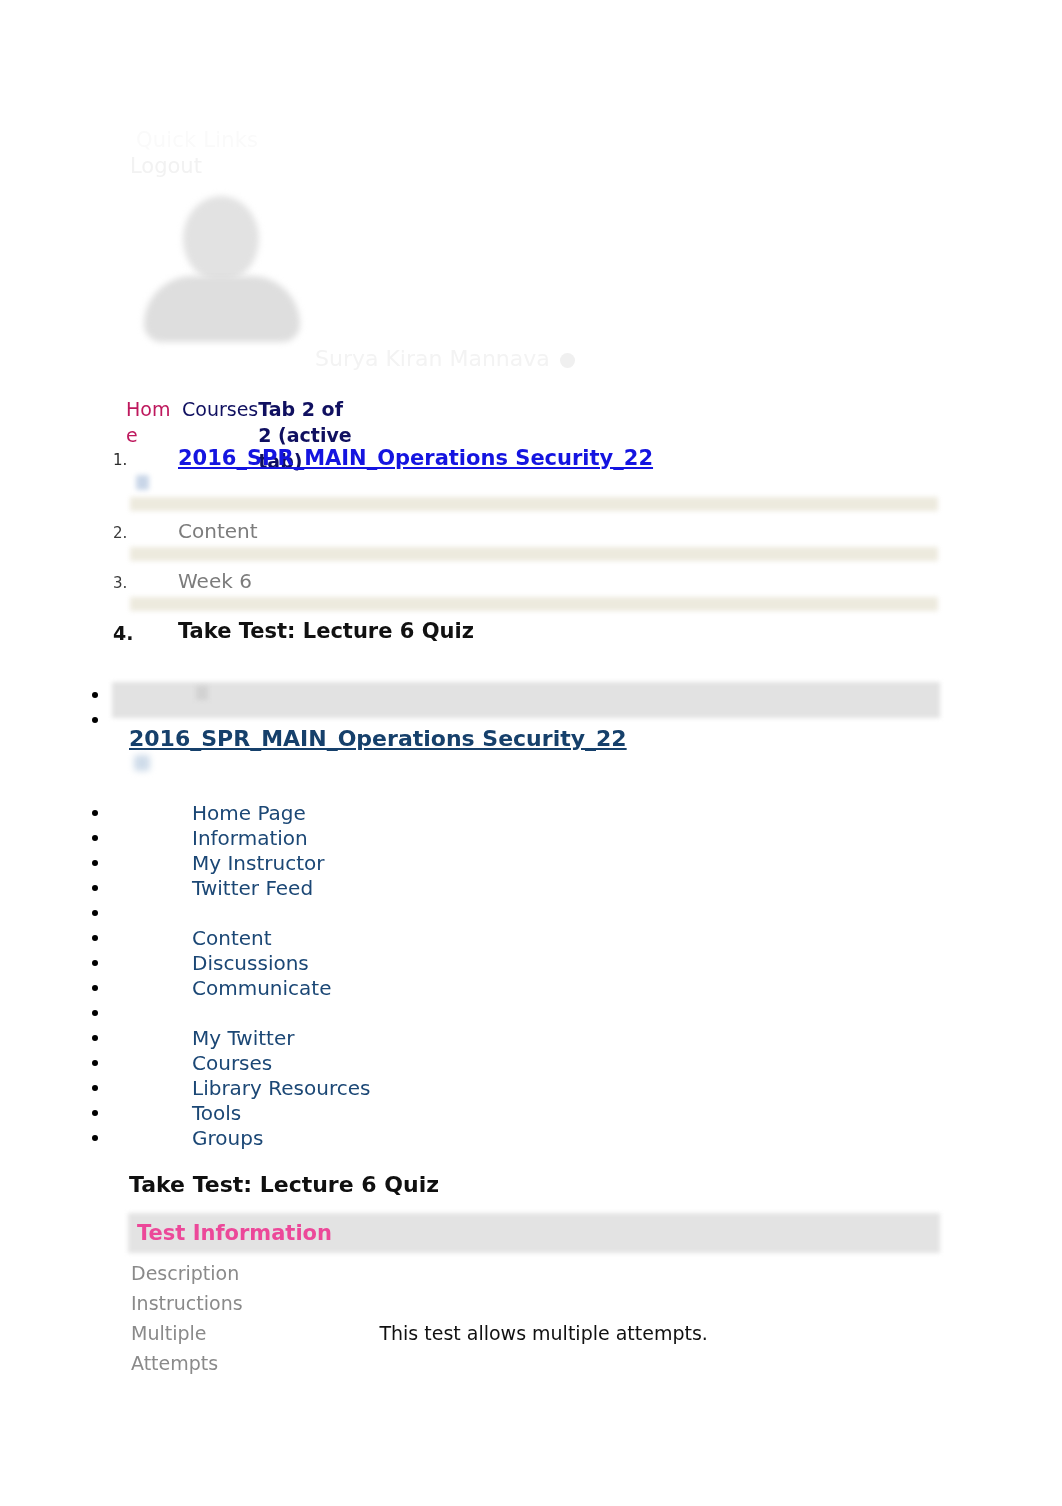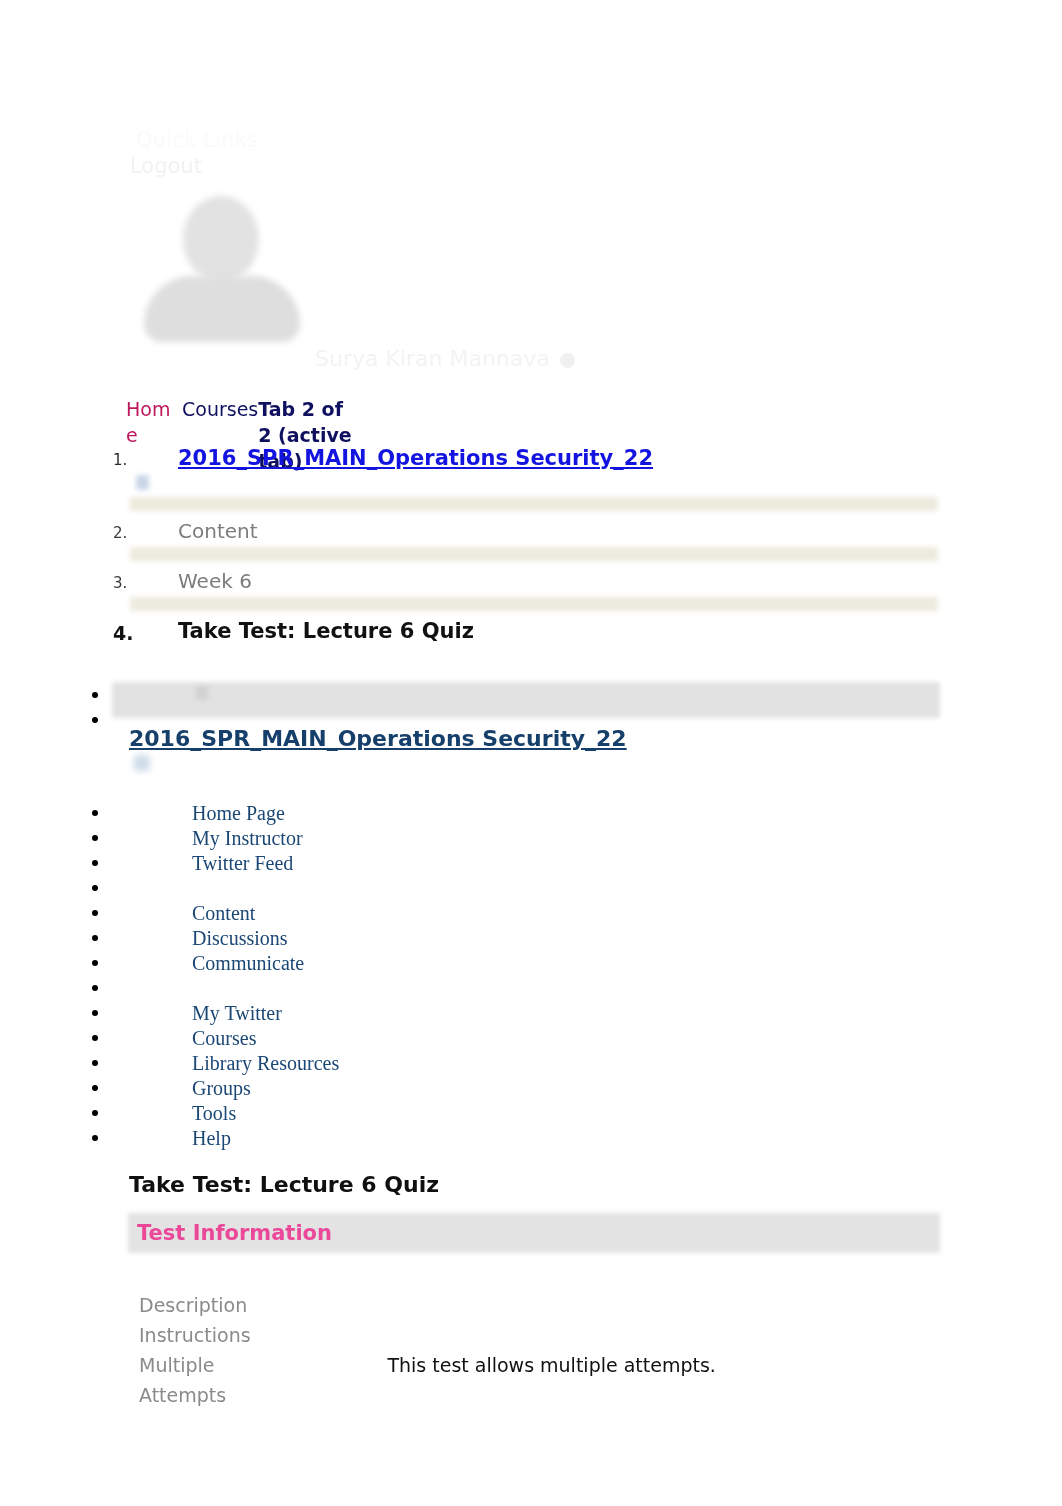--- a/index.html
+++ b/index.html
@@ -204,21 +204,20 @@
     left: 88px;
     top: 683px;
     width: 860px;
     list-style: none;
     margin: 0;
     padding: 0;
   }
   .navlist li {
     position: relative;
     height: 25px;
-    font-family: Liberation Serif, serif;
   }
   .navlist li .bullet {
     position: absolute;
     left: 4px;
     top: 9px;
     width: 6px;
     height: 6px;
     border-radius: 50%;
     background: #000;
   }
@@ -280,25 +279,24 @@
     left: 137px;
     top: 1221px;
     font-size: 21px;
     font-weight: bold;
     color: #ec4899;
     white-space: nowrap;
   }
 
   .ti-table {
     position: absolute;
-    left: 139px;
+    left: 131px;
     top: 1258px;
     width: 700px;
     border-collapse: collapse;
-    margin-top: 32px;
   }
   .ti-table td {
     vertical-align: top;
     padding: 0;
     font-size: 19px;
     line-height: 30px;
   }
   .ti-table td.k {
     width: 165px;
     color: #8a8a8a;
@@ -374,20 +372,24 @@
       <span class="bullet"></span>
       <span class="label"></span>
     </li>
     <li style="height:68px"></li>
     <li>
       <span class="bullet"></span>
       <span class="label">Home Page</span>
     </li>
     <li>
       <span class="bullet"></span>
+      <span class="label">Information</span>
+    </li>
+    <li>
+      <span class="bullet"></span>
       <span class="label">My Instructor</span>
     </li>
     <li>
       <span class="bullet"></span>
       <span class="label">Twitter Feed</span>
     </li>
     <li>
       <span class="bullet"></span>
       <span class="label"></span>
     </li>
@@ -414,29 +416,25 @@
     <li>
       <span class="bullet"></span>
       <span class="label">Courses</span>
     </li>
     <li>
       <span class="bullet"></span>
       <span class="label">Library Resources</span>
     </li>
     <li>
       <span class="bullet"></span>
+      <span class="label">Tools</span>
+    </li>
+    <li>
+      <span class="bullet"></span>
       <span class="label">Groups</span>
-    </li>
-    <li>
-      <span class="bullet"></span>
-      <span class="label">Tools</span>
-    </li>
-    <li>
-      <span class="bullet"></span>
-      <span class="label">Help</span>
     </li>
   </ul>
 
   <div class="coursehdr">2016_SPR_MAIN_Operations Security_22</div>
   <div class="coursehdr-dot"></div>
 
   <div class="pagetitle">Take Test: Lecture 6 Quiz</div>
 
   <div class="ti-band"></div>
   <div class="ti-title">Test Information</div>

